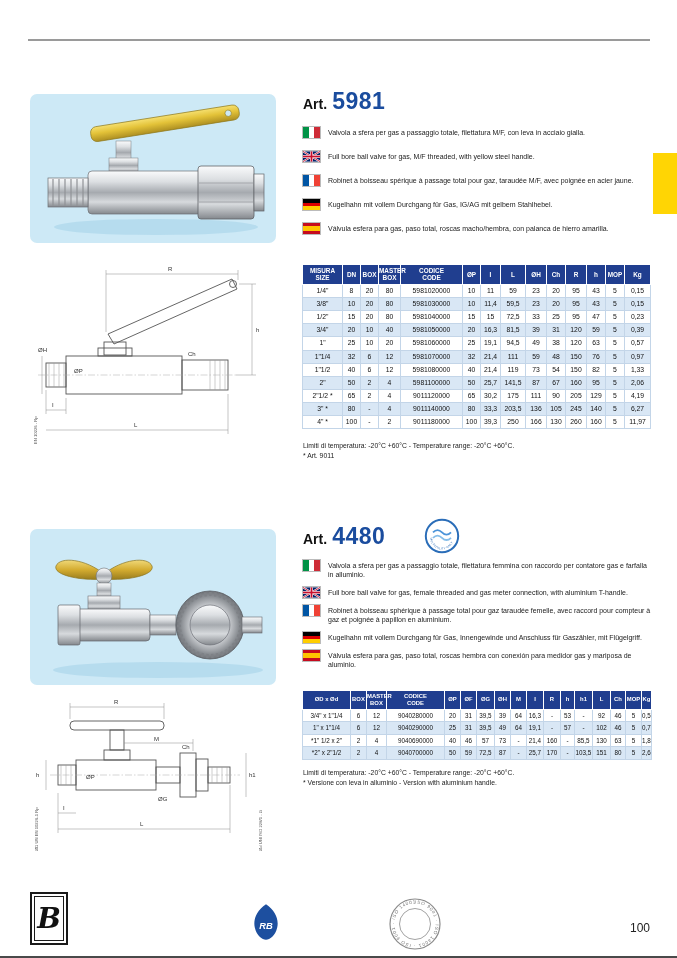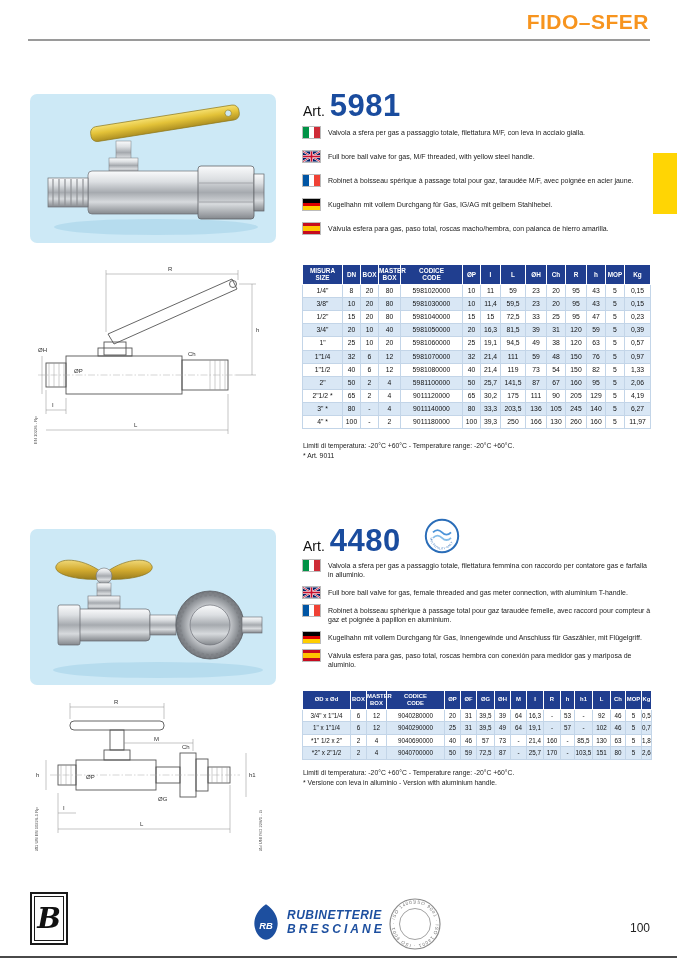--- a/index.html
+++ b/index.html
@@ -15,22 +15,22 @@
   
   .photo-box{position:absolute;left:30px;width:246px;background:#cde9f6;border-radius:7px;overflow:hidden}
   #photo1{top:94px;height:149px}
   #photo2{top:529px;height:156px}
   .photo-box svg{display:block;width:100%;height:100%}
 
   
   .art-title{position:absolute;left:303px;display:flex;align-items:baseline;gap:5px}
   #title1{top:88px}
   #title2{top:523px}
-  .art-label{font-size:14px;font-weight:normal;color:#111}
-  .art-number{font-size:31px;font-weight:bold;color:#1a4c9e;letter-spacing:.5px}
+  .art-label{font-size:14px;font-weight:bold;color:#111}
+  .art-number{font-size:23px;font-weight:bold;color:#1a4c9e;letter-spacing:.5px}
   .badge{position:absolute;left:424px;top:518px;width:36px;height:36px}
   .badge .wave1{fill:none;stroke:#4a93d9;stroke-width:2}
   .badge .wave2{fill:none;stroke:#85bde9;stroke-width:2}
   .badge-text{font-size:3.2px;fill:#2a6db8;letter-spacing:.3px}
 
   
   .desc-list{position:absolute;left:303px;width:349px;display:flex;flex-direction:column}
   #desc1{top:127px}
   #desc2{top:560px}
   .desc-item{display:flex;align-items:flex-start;gap:8px}
@@ -110,21 +110,20 @@
       </linearGradient>
       <radialGradient id="nut2">
         <stop offset="0" stop-color="#e8eaec"></stop>
           <stop offset=".6" stop-color="#c2c5c9"></stop>
         <stop offset=".85" stop-color="#898d92"></stop>
           <stop offset="1" stop-color="#6e7176"></stop>
       </radialGradient>
     </defs>
   </svg>
 
-  <div class="header-title">FIDO–SFER</div>
   <div class="header-rule"></div>
   <div class="side-tab"></div>
 
   <div class="photo-box" id="photo1">
     <svg viewBox="0 0 246 149">
       <ellipse cx="126" cy="133" rx="102" ry="8" fill="#b6dcee"></ellipse>
       <g transform="rotate(-9 72 60)">
         <rect x="64" y="32" width="150" height="15" rx="6" fill="url(#yel1)" stroke="#8f7a1e" stroke-width=".7"></rect>
         <circle cx="203" cy="39.5" r="3.2" fill="#cde9f6" stroke="#8f7a1e" stroke-width=".6"></circle>
       </g>
@@ -713,24 +712,20 @@
 
   <div class="b-logo">
     <span class="b-letter">B</span>
   </div>
 
   <div class="rb-logo">
     <svg class="rb-emblem" viewBox="0 0 30 40">
       <path d="M15,1 C25,8 29,17 27,26 C25,35 19,39 15,39 C11,39 5,35 3,26 C1,17 5,8 15,1 Z" fill="#1d4f9f"></path>
       <text x="15" y="28" class="rb-mono">RB</text>
     </svg>
-    <div class="rb-text">
-      <div class="rb-line1">RUBINETTERIE</div>
-      <div class="rb-line2">BRESCIANE</div>
-    </div>
   </div>
 
   <svg class="iso-stamp" viewBox="0 0 54 54">
     <circle cx="27" cy="27" r="25" fill="#fff" stroke="#8a8a8a" stroke-width="1.2"></circle>
     <circle cx="27" cy="27" r="15.5" fill="none" stroke="#8a8a8a" stroke-width=".8"></circle>
     <defs>
         <path id="isoc" d="M27,6.5 a20.5,20.5 0 1 1 -0.01,0"></path>
       </defs>
     <text class="iso-ring"><textPath href="#isoc">ISO 9001 · ISO 14001 · ISO 9001 · ISO 14001 ·</textPath></text>
   </svg>

